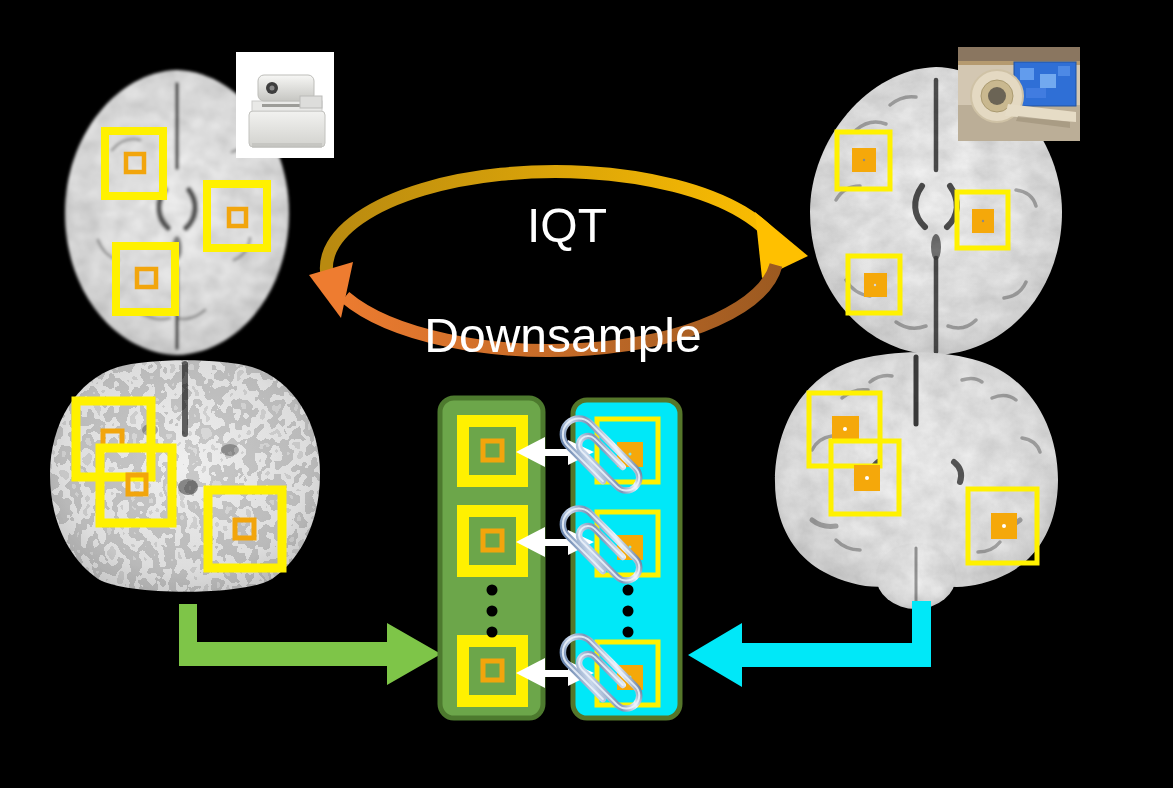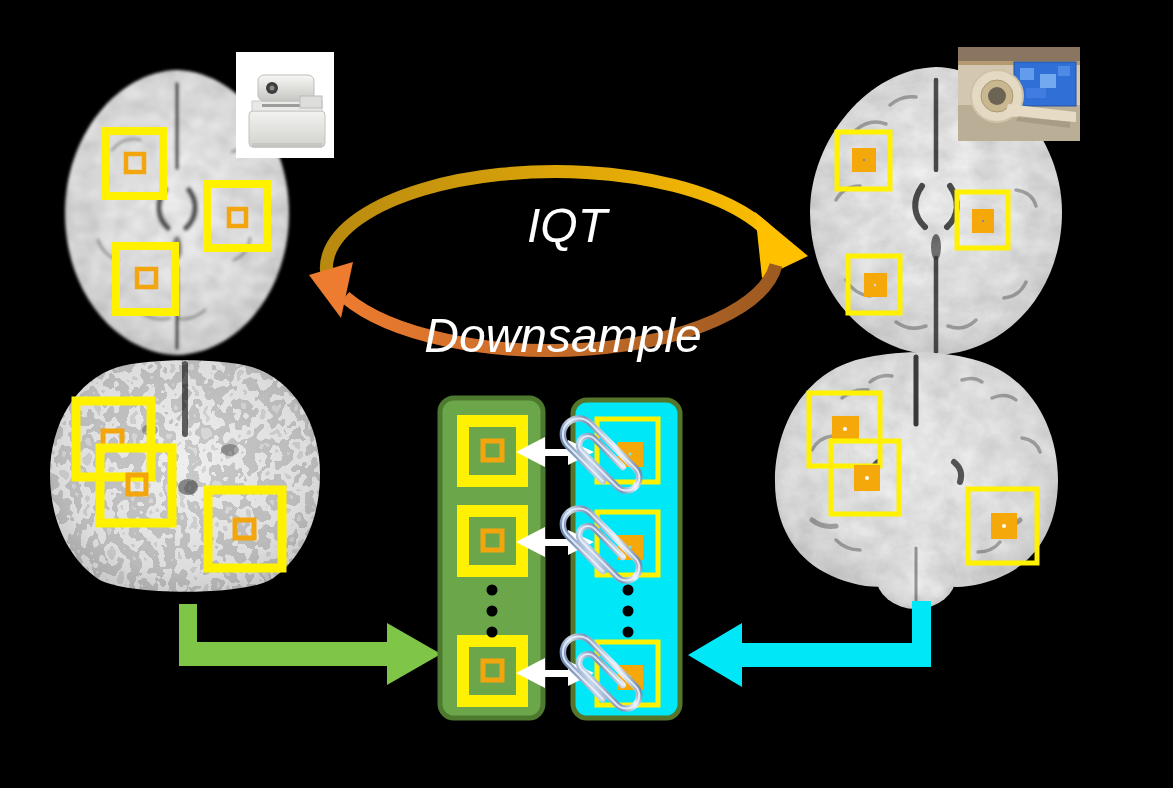--- a/index.html
+++ b/index.html
@@ -1,16 +1,16 @@
 <!DOCTYPE html>
 <html style="--patch-yellow: #FFF100; --patch-orange: #F2A50C; --patch-orange-fill: #F5A80A; --panel-green-fill: #6CA64A; --panel-green-border: #4D7A2E; --panel-cyan-fill: #00E8F8; --panel-cyan-border: #55762A; --arrow-green: #7EC548; --arrow-cyan: #00E8F8; --arc-iqt-start: #B98A10; --arc-iqt-end: #FFC000; --arc-down-start: #EE7C30; --arc-down-end: #9A5920; --link-arrow: #FFFFFF; --label-text: #FFFFFF;"><head>
 <meta charset="utf-8">
 <style>
   html,body{margin:0;padding:0;background:#000;}
-  .stage{position:relative;width:1173px;height:788px;background:#000;overflow:hidden;font-family:"Liberation Sans",sans-serif;font-style:italic;}
+  .stage{position:relative;width:1173px;height:788px;background:#000;overflow:hidden;font-family:"Liberation Sans",sans-serif;}
   svg{display:block;}
   .brainFill{fill:url(#gBrain);}
   .detail{fill:none;stroke:#3c3c3c;stroke-linecap:round;}
   .sulci{fill:none;stroke:#4f4f4f;stroke-linecap:round;opacity:.45;}
   .yellow-thick{fill:none;stroke:var(--patch-yellow,#FFF100);stroke-width:8px;}
   .yellow-thick9{fill:none;stroke:var(--patch-yellow,#FFF100);stroke-width:9px;}
   .yellow-thin{fill:none;stroke:var(--patch-yellow,#FFF100);stroke-width:5px;}
   .yellow-fill{fill:var(--patch-yellow,#FFF100);}
   .orange-box{fill:none;stroke:var(--patch-orange,#F2A50C);stroke-width:4.5px;}
   .orange-box5{fill:none;stroke:var(--patch-orange,#F2A50C);stroke-width:5px;}

